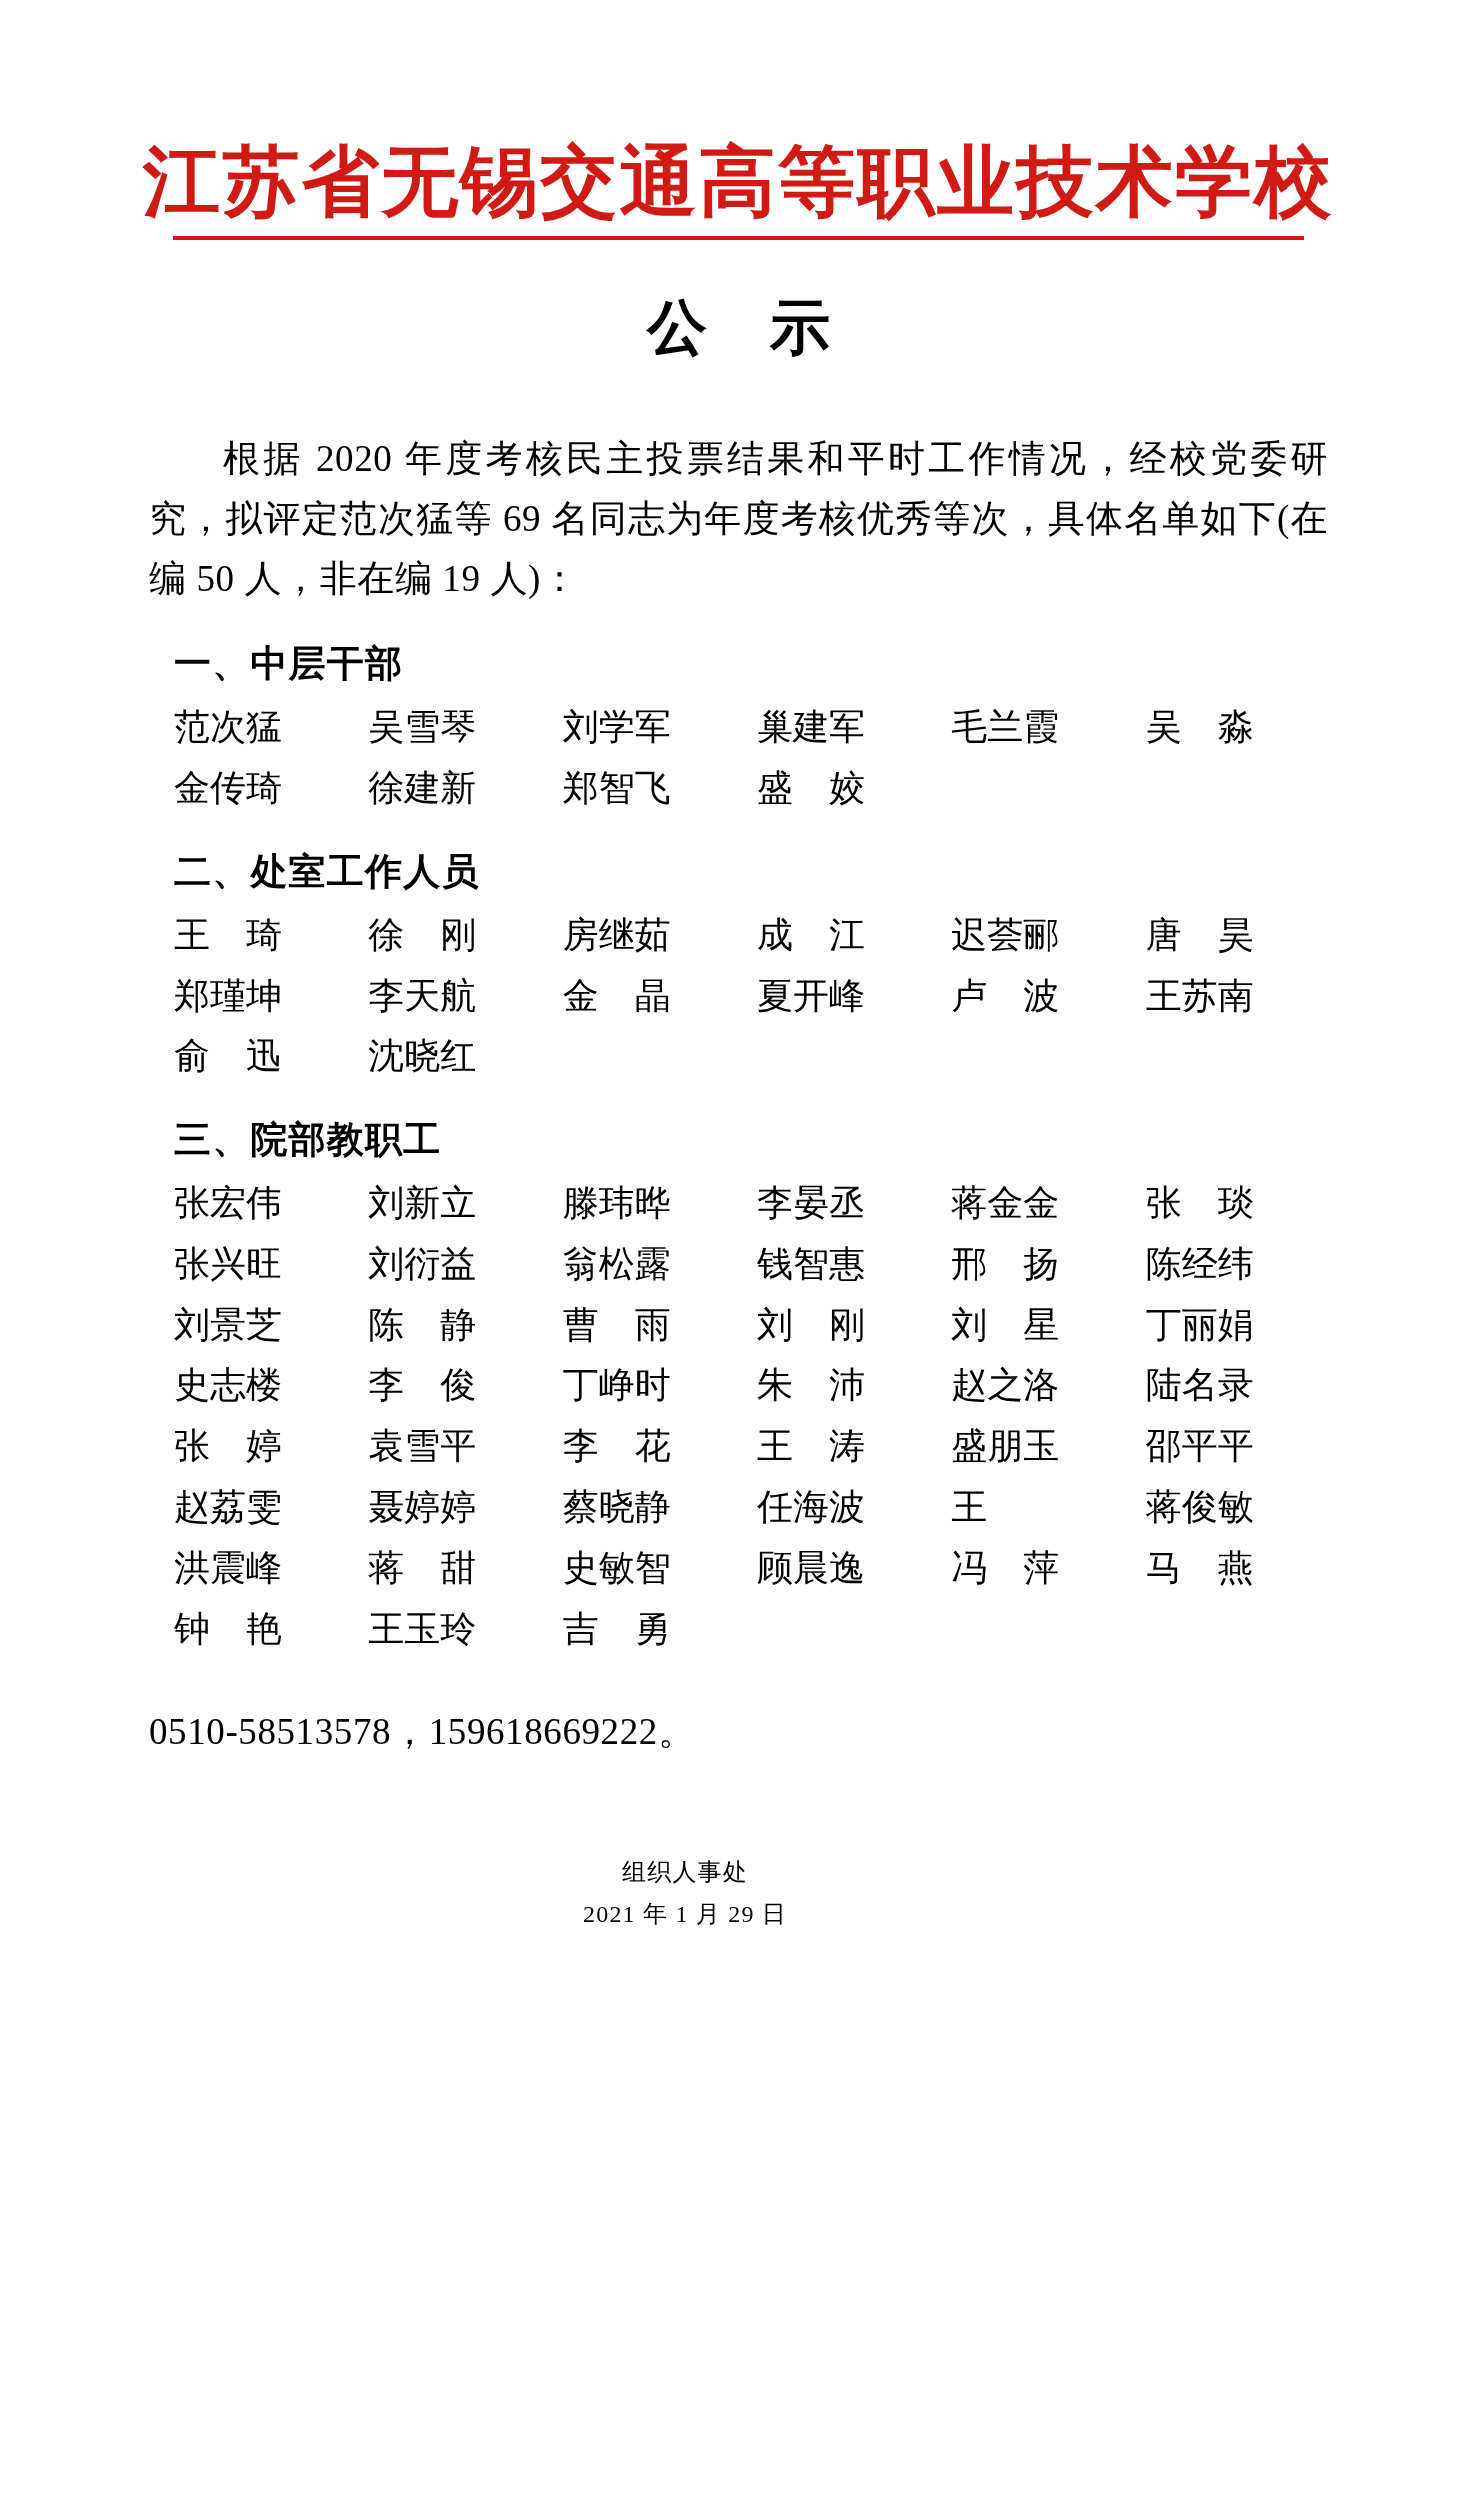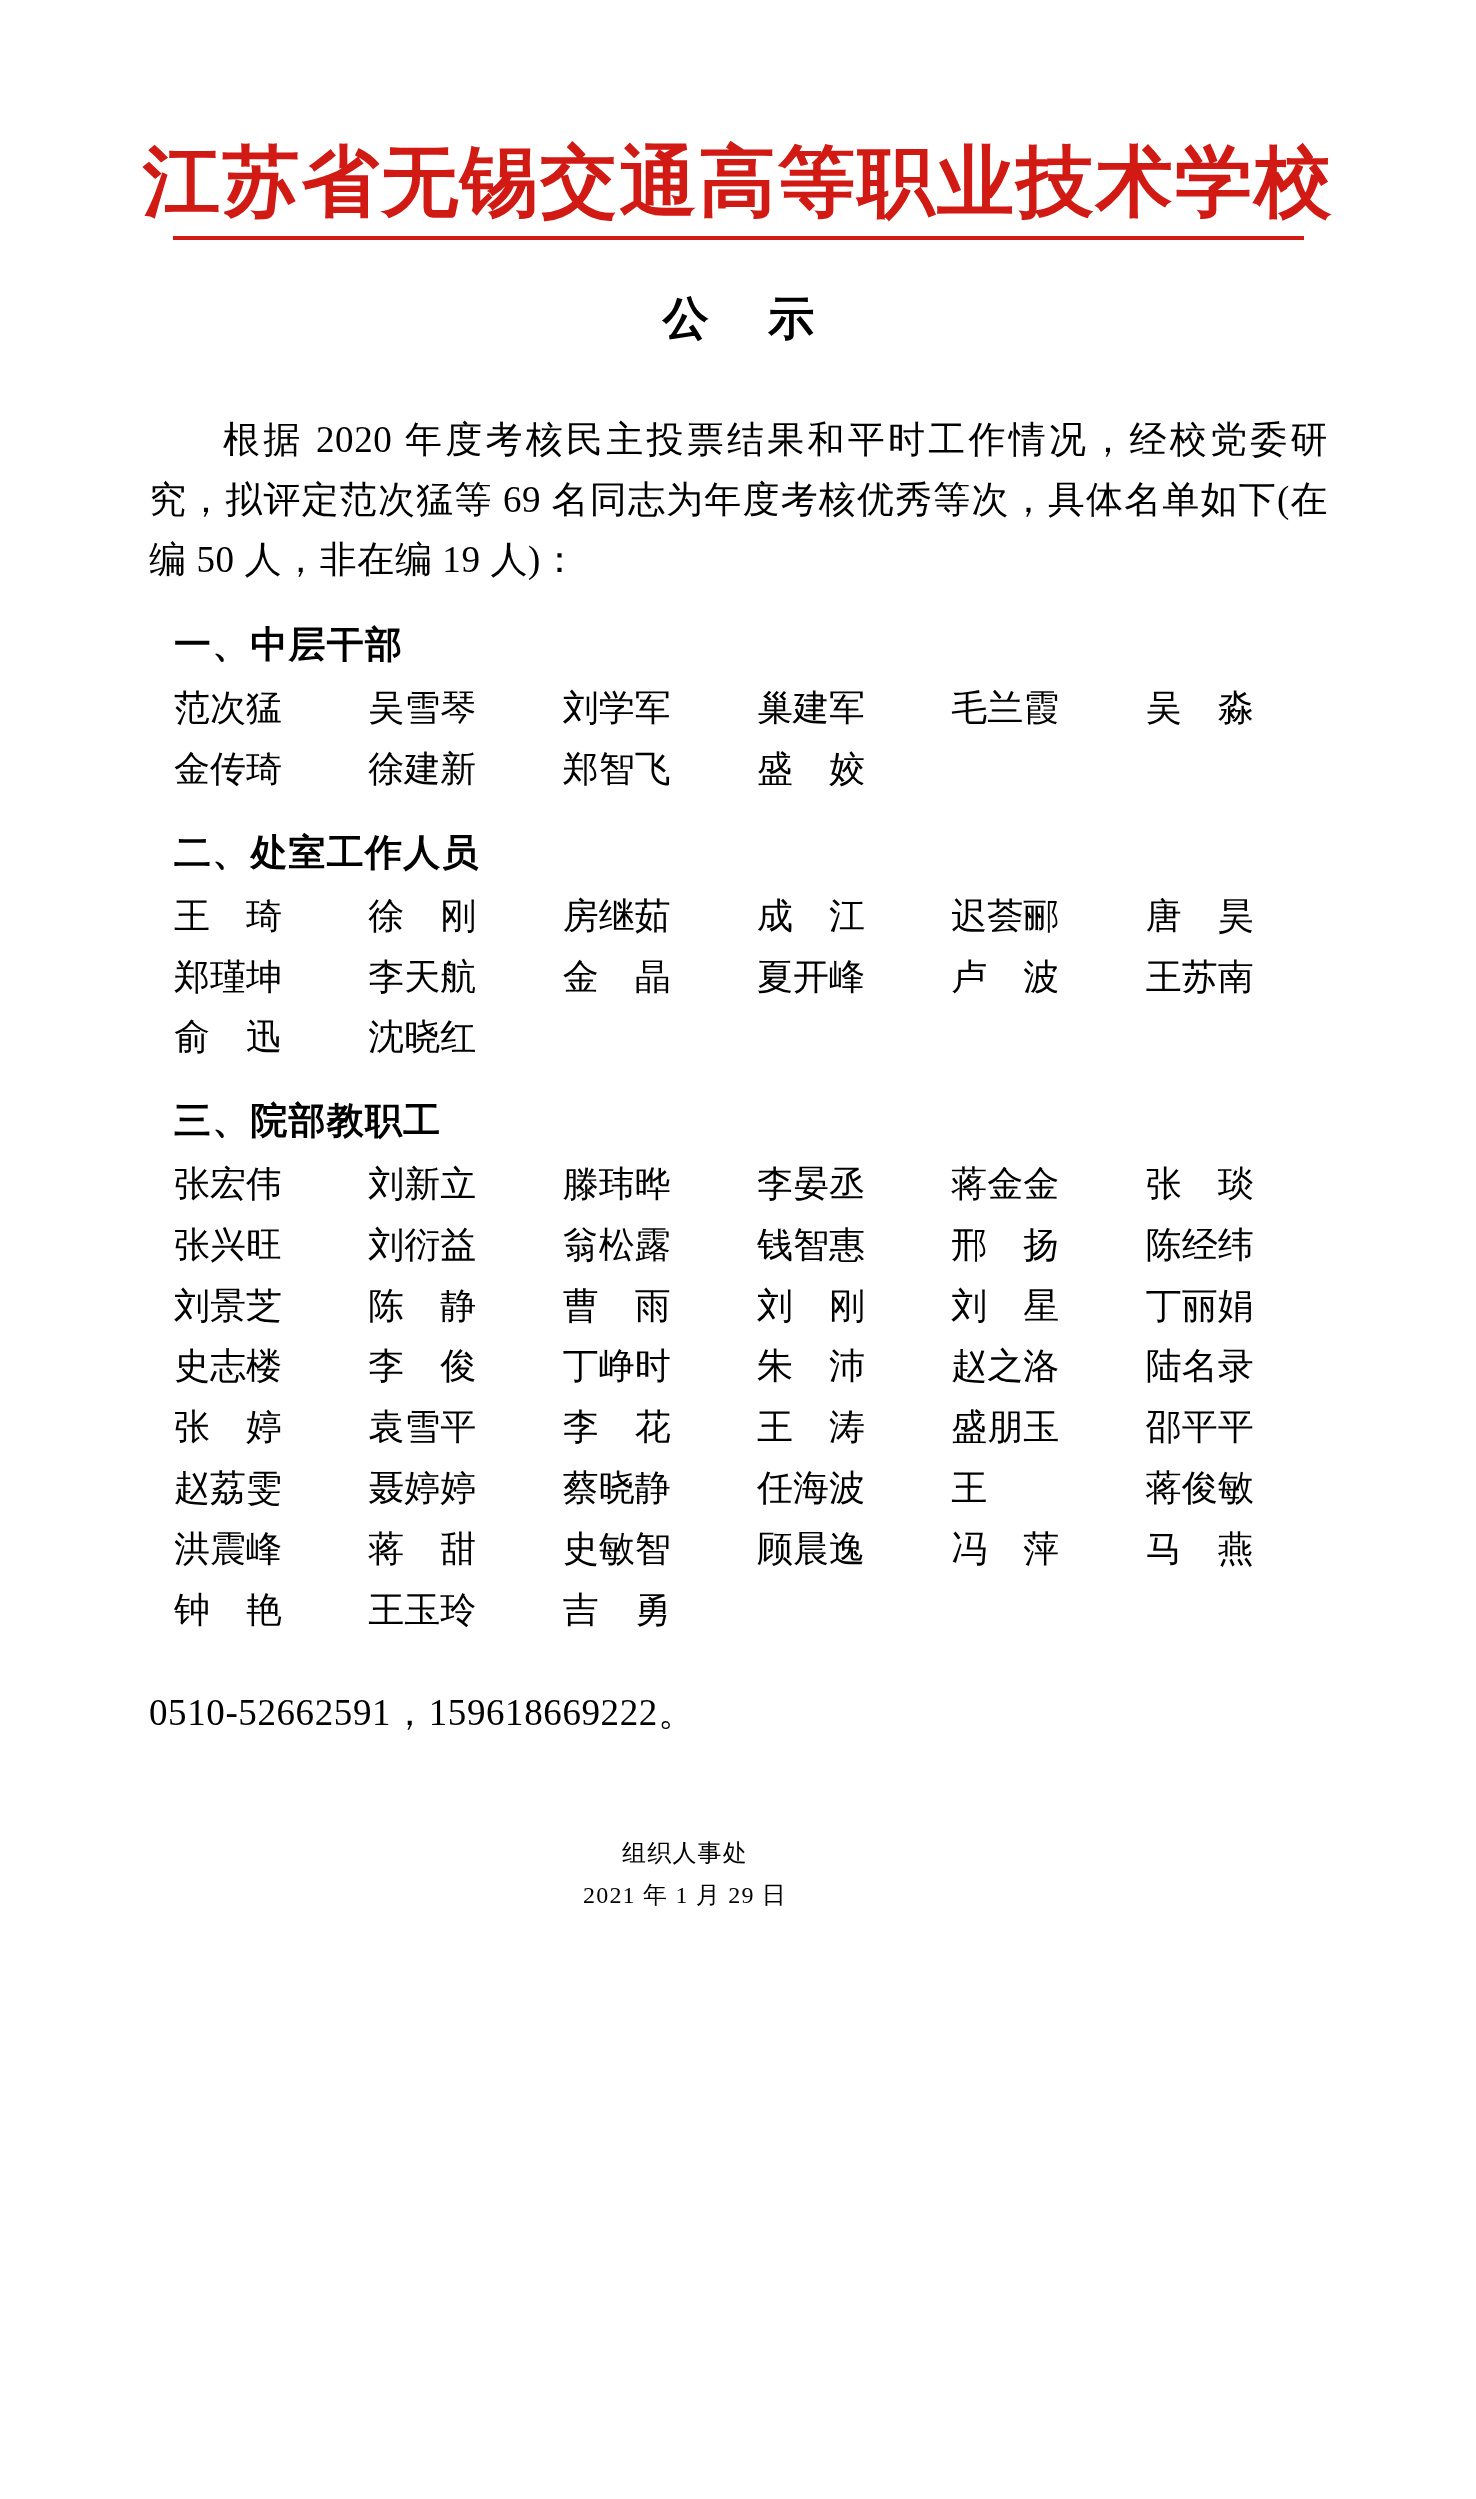--- a/index.html
+++ b/index.html
@@ -35,21 +35,21 @@
     white-space: nowrap;
   }
   .red-rule {
     margin: 10.7px auto 0 auto;
     width: 1131px;
     height: 4.2px;
     background: #d11a14;
   }
   .doc-type {
     margin-top: 48px;
-    font-size: 46px;
+    font-size: 60px;
     font-weight: bold;
     letter-spacing: 24px;
     text-indent: 24px;
     font-family: "Liberation Serif", "DejaVu Serif", serif;
   }
   
   .doc-body {
     margin-top: 60px;
     font-size: 37px;
     line-height: 1.62;
@@ -188,21 +188,21 @@
       <div class="name-cell">史敏智</div>
       <div class="name-cell">顾晨逸</div>
       <div class="name-cell">冯　萍</div>
       <div class="name-cell">马　燕</div>
       <div class="name-cell">钟　艳</div>
       <div class="name-cell">王玉玲</div>
       <div class="name-cell">吉　勇</div>
     </div>
 
     <div class="tail">
-      <p class="para phone-line">0510-52662591，159618669222。</p>
+      <p class="para phone-line">0510-58513578，159618669222。</p>
     </div>
 
   </div>
 
   <div class="signature">
     <div class="sig-line">组织人事处</div>
     <div class="sig-line">2021 年 1 月 29 日</div>
   </div>
 
 </div>

